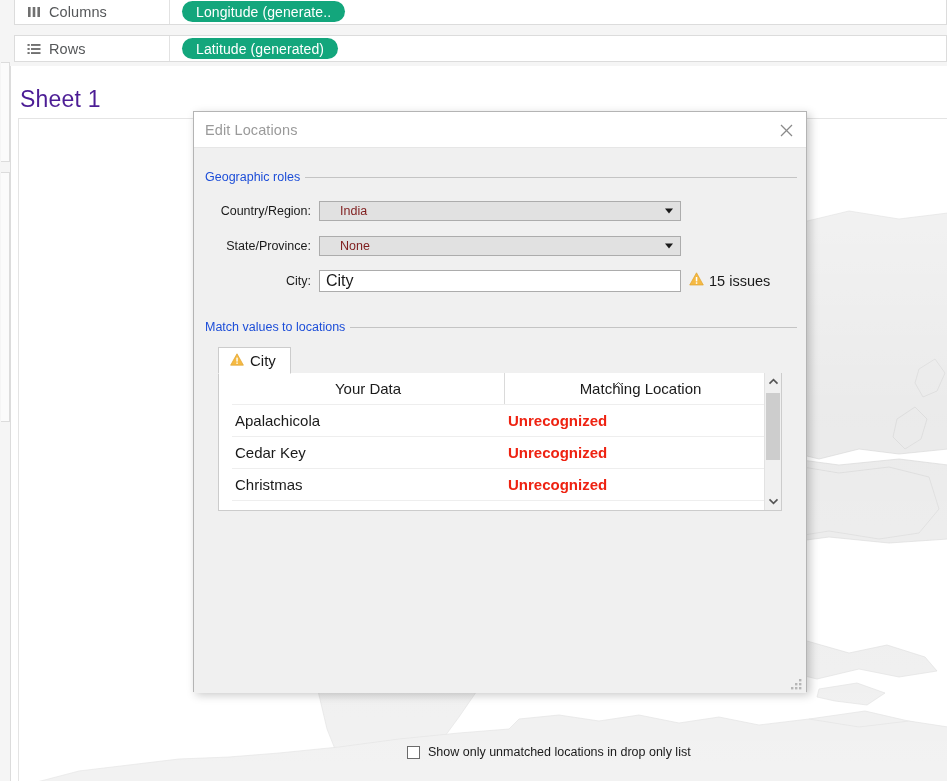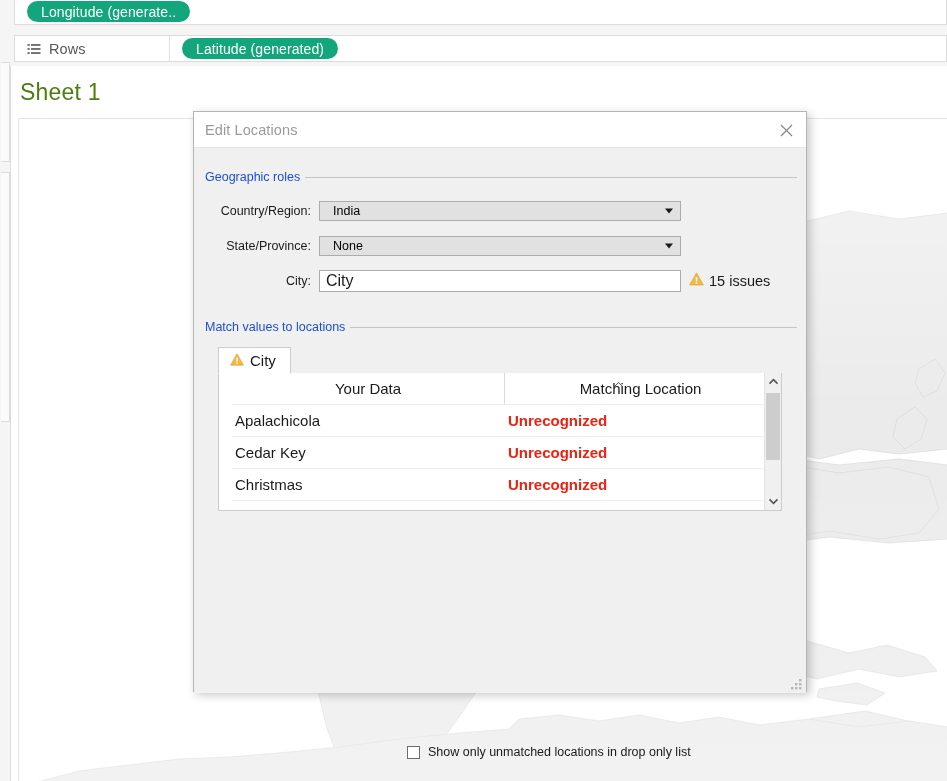--- a/index.html
+++ b/index.html
@@ -96,23 +96,23 @@
     background: #fbfbfb;
     border: 1px solid #dcdcdc;
     border-left: none;
     box-sizing: border-box;
   }
   #rail-seg-1 { top: -4px; height: 100px; }
   #rail-seg-2 { top: 106px; height: 250px; }
 
   #sheet-title {
     position: absolute;
-    left: 20px; top: 13px;
+    left: 20px; top: 20px;
     font-size: 23px;
-    color: #4d7c0f;
+    color: #4c1d95;
     font-weight: 400;
     letter-spacing: 0.2px;
   }
 
   #map-canvas {
     position: absolute;
     left: 18px; top: 52px;
     width: 929px; height: 663px;
     background: #ffffff;
     border: 1px solid #e4e4e4;
@@ -214,22 +214,22 @@
     height: 20px;
     background: #e1e1e1;
     border: 1px solid #acacac;
     box-sizing: border-box;
     display: flex;
     align-items: center;
     cursor: pointer;
   }
   .combo-value {
     font-size: 12.5px;
-    color: #000000;
-    padding-left: 13px;
+    color: #7f1d1d;
+    padding-left: 20px;
   }
   .combo-arrow {
     position: absolute;
     right: 7px; top: 50%;
     transform: translateY(-50%);
     width: 0; height: 0;
     border-left: 4.5px solid transparent;
     border-right: 4.5px solid transparent;
     border-top: 5px solid #1a1a1a;
   }
@@ -430,20 +430,30 @@
     right: 3px; bottom: 3px;
     width: 12px; height: 12px;
   }
 </style>
 </head>
 <body>
 
 <div id="shelf-area">
 
   <div class="shelf-row" id="shelf-columns">
+    <div class="shelf-label-box">
+      <span class="shelf-icon">
+        <svg width="14" height="12" viewBox="0 0 14 12">
+          <rect x="1" y="1" width="2.6" height="10" fill="#707070"></rect>
+          <rect x="5.7" y="1" width="2.6" height="10" fill="#707070"></rect>
+          <rect x="10.4" y="1" width="2.6" height="10" fill="#707070"></rect>
+        </svg>
+      </span>
+      <span class="shelf-label-text">Columns</span>
+    </div>
     <span class="pill">Longitude (generate..</span>
   </div>
 
   <div class="shelf-row" id="shelf-rows">
     <div class="shelf-label-box">
       <span class="shelf-icon">
         <svg width="14" height="12" viewBox="0 0 14 12">
           <rect x="0.5" y="1" width="2.2" height="1.9" fill="#707070"></rect>
           <rect x="4" y="1" width="9.5" height="1.9" fill="#707070"></rect>
           <rect x="0.5" y="5.05" width="2.2" height="1.9" fill="#707070"></rect>

